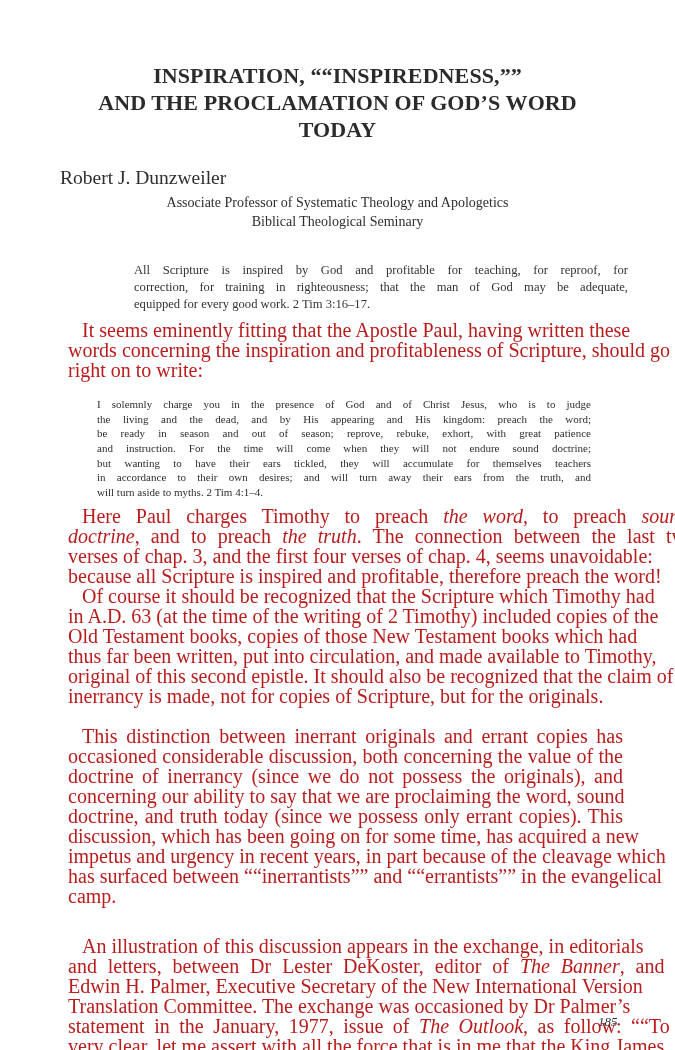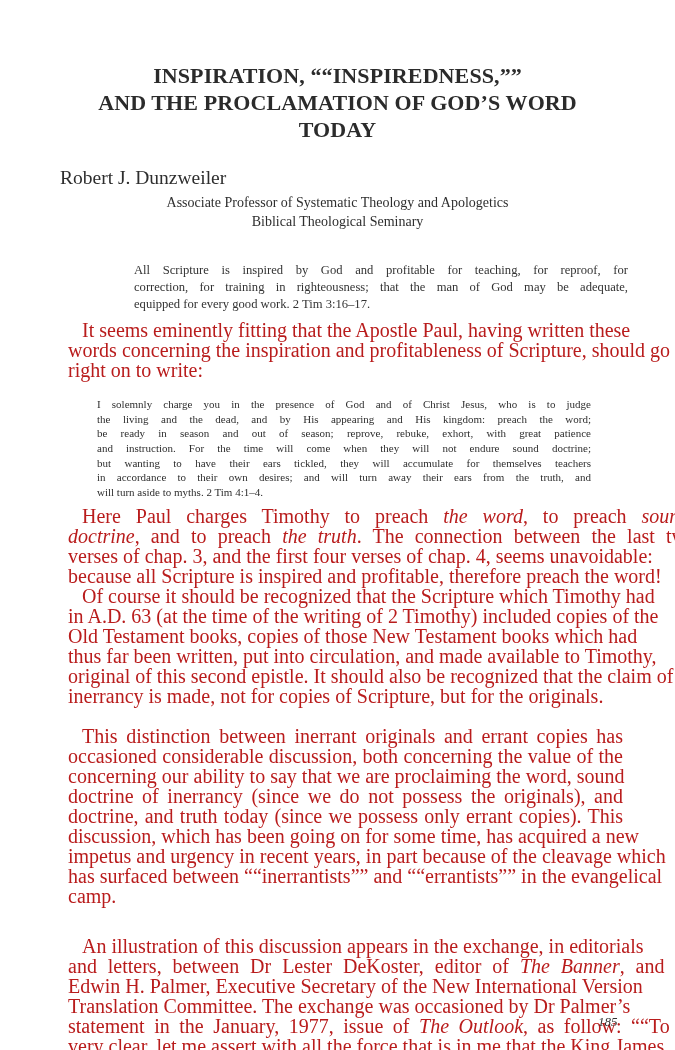--- a/index.html
+++ b/index.html
@@ -104,22 +104,22 @@
     <span class="line">in A.D. 63 (at the time of the writing of 2 Timothy) included copies of the</span>
     <span class="line">Old Testament books, copies of those New Testament books which had</span>
     <span class="line">thus far been written, put into circulation, and made available to Timothy,</span>
     <span class="line">original of this second epistle. It should also be recognized that the claim of</span>
     <span class="line last">inerrancy is made, not for copies of Scripture, but for the originals.</span>
   </div>
 
   <div class="body" style="top:726px;">
     <span class="line indent">This distinction between inerrant originals and errant copies has</span>
     <span class="line">occasioned considerable discussion, both concerning the value of the</span>
+    <span class="line">doctrine of inerrancy (since we do not possess the originals), and</span>
     <span class="line">concerning our ability to say that we are proclaiming the word, sound</span>
-    <span class="line">doctrine of inerrancy (since we do not possess the originals), and</span>
     <span class="line">doctrine, and truth today (since we possess only errant copies). This</span>
     <span class="line">discussion, which has been going on for some time, has acquired a new</span>
     <span class="line">impetus and urgency in recent years, in part because of the cleavage which</span>
     <span class="line">has surfaced between ““inerrantists”” and ““errantists”” in the evangelical</span>
     <span class="line last">camp.</span>
   </div>
 
   <div class="body" style="top:936px;">
     <span class="line indent">An illustration of this discussion appears in the exchange, in editorials</span>
     <span class="line" style="white-space: nowrap; text-align-last: left; word-spacing: 5.91193px;"><span>and letters, between Dr Lester DeKoster, editor of </span><em>The Banner</em><span>, and Dr</span></span>

